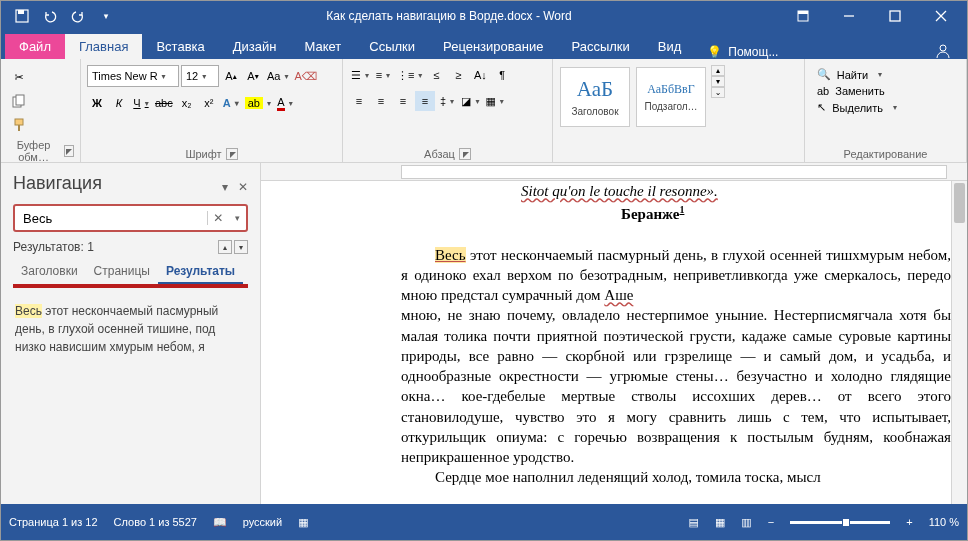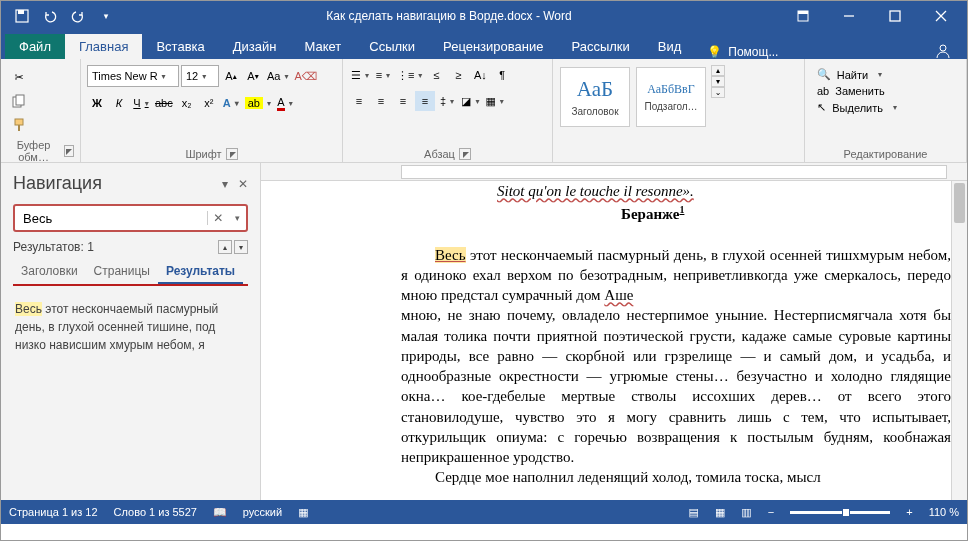--- a/index.html
+++ b/index.html
@@ -8,21 +8,21 @@
   .titlebar { height: 30px; background: #2b579a; color: #fff; display: flex; align-items: center; padding: 0 4px; }
   .titlebar .qat { display: flex; gap: 6px; align-items: center; padding-left: 6px; }
   .titlebar .qat-item { width: 22px; height: 22px; display: flex; align-items: center; justify-content: center; cursor: pointer; }
   .titlebar .title { flex: 1; text-align: center; font-size: 12px; }
   .titlebar .win-controls { display: flex; gap: 2px; }
   .titlebar .win-btn { width: 44px; height: 28px; display: flex; align-items: center; justify-content: center; cursor: pointer; }
   
   .tabs { height: 28px; background: #2b579a; display: flex; align-items: flex-end; padding: 0 4px; color: #fff; }
   .tab { padding: 5px 14px; font-size: 13px; cursor: pointer; }
   .tab.active { background: #f3f3f3; color: #2b579a; }
-  .tab.file { background: #0f766e; }
+  .tab.file { background: #ec4899; }
   .tab-spacer { flex: 1; }
   .help { display: flex; align-items: center; padding: 0 12px; gap: 6px; }
   
   .ribbon { height: 104px; background: #f3f3f3; border-bottom: 1px solid #d4d4d4; display: flex; }
   .rgroup { border-right: 1px solid #d4d4d4; padding: 2px 6px 0; display: flex; flex-direction: column; }
   .rgroup-body { flex: 1; display: flex; gap: 4px; align-items: flex-start; padding-top: 4px; }
   .rgroup-label { text-align: center; font-size: 11px; color: #666; padding: 2px 0; display: flex; justify-content: center; align-items: center; gap: 4px; }
   .rlauncher { width: 12px; height: 12px; border: 1px solid #ababab; position: relative; cursor: pointer; }
   .rlauncher::after { content: ""; position: absolute; right: 1px; bottom: 1px; width: 0; height: 0; border: 3px solid transparent; border-top-color: #666; border-left-color: #666; }
   
@@ -42,53 +42,53 @@
   .style-name { font-size: 10px; color: #444; margin-top: 4px; }
   .style-gallery-ctrl { width: 14px; display: flex; flex-direction: column; }
   .style-gallery-ctrl div { flex: 1; border: 1px solid #ccc; display: flex; align-items: center; justify-content: center; font-size: 8px; cursor: pointer; }
   
   .edit-list { display: flex; flex-direction: column; gap: 2px; padding: 2px 4px; font-size: 11px; }
   .edit-item { display: flex; align-items: center; gap: 6px; cursor: pointer; padding: 1px 2px; }
   
   .workspace { display: flex; height: 355px; }
   
   .navpane { width: 260px; background: #f3f3f3; border-right: 1px solid #d4d4d4; padding: 10px 12px; display: flex; flex-direction: column; }
-  .nav-header { display: flex; align-items: center; justify-content: space-between; margin-bottom: 10px; }
+  .nav-header { display: flex; align-items: flex-end; justify-content: space-between; margin-bottom: 10px; }
   .nav-title { font-size: 18px; color: #444; }
   .nav-ctrls { display: flex; gap: 10px; color: #666; }
   .nav-search-wrap { border: 2px solid #c0504d; border-radius: 3px; display: flex; align-items: center; background: #fff; height: 28px; margin-bottom: 8px; }
   .nav-search { flex: 1; border: none; outline: none; padding: 0 8px; font-size: 13px; }
   .nav-search-clear { width: 22px; text-align: center; cursor: pointer; color: #666; border-left: 1px solid #ccc; }
   .nav-search-dd { width: 18px; text-align: center; cursor: pointer; color: #666; font-size: 9px; }
   .nav-results-row { display: flex; align-items: center; justify-content: space-between; font-size: 12px; color: #444; margin-bottom: 6px; }
   .nav-arrows { display: flex; gap: 2px; }
   .nav-arrow { width: 14px; height: 14px; border: 1px solid #aaa; display: flex; align-items: center; justify-content: center; font-size: 8px; cursor: pointer; }
-  .nav-tabs { display: flex; border-bottom: 2px solid #b91c1c; margin-bottom: 10px; }
+  .nav-tabs { display: flex; border-bottom: 4px solid #b91c1c; margin-bottom: 10px; }
   .nav-tab { padding: 4px 8px; font-size: 12px; color: #666; cursor: pointer; }
   .nav-tab.active { color: #2b579a; font-weight: 600; border-bottom: 2px solid #2b579a; }
   .nav-result { font-size: 12px; color: #444; line-height: 1.5; padding: 4px 2px; }
   .nav-result .hl { background: #fff2a8; }
   
   .docarea { flex: 1; position: relative; background: #fff; overflow: hidden; }
   .ruler { height: 18px; background: #f3f3f3; border-bottom: 1px solid #d4d4d4; position: relative; }
   .ruler-white { position: absolute; left: 140px; right: 20px; top: 2px; height: 14px; background: #fff; border: 1px solid #ccc; }
   .doc-scroll { position: absolute; top: 18px; left: 0; right: 16px; bottom: 0; overflow: hidden; }
   .vscroll { position: absolute; top: 18px; right: 0; width: 16px; bottom: 0; background: #f3f3f3; border-left: 1px solid #d4d4d4; }
   .vscroll-thumb { position: absolute; top: 2px; left: 2px; right: 2px; height: 40px; background: #c2c2c2; border-radius: 2px; }
   .page { margin-left: 140px; font-family: "Times New Roman", serif; font-size: 15px; color: #000; line-height: 1.35; }
-  .epigraph { text-align: left; margin-left: 96px; font-style: italic; }
+  .epigraph { text-align: left; margin-left: 120px; font-style: italic; }
   .epigraph-line { text-decoration: underline; text-decoration-color: #c0504d; text-decoration-style: wavy; }
   .author { font-weight: bold; font-style: normal; margin-top: 2px; margin-left: 220px; }
   .sup { font-size: 10px; vertical-align: super; text-decoration: underline; }
   .bodytext { margin-top: 20px; text-align: justify; }
   .indent { display: inline-block; width: 34px; }
   .found { background: #ffe79e; text-decoration: underline; text-decoration-color: #c0504d; }
   .under-red { text-decoration: underline; text-decoration-color: #c0504d; text-decoration-style: wavy; }
   
-  .statusbar { height: 24px; background: #2b579a; color: #fff; display: flex; align-items: center; font-size: 11px; padding: 0 8px; gap: 16px; position: absolute; bottom: 16px; left: 0; right: 0; }
+  .statusbar { height: 36px; background: #2b579a; color: #fff; display: flex; align-items: center; font-size: 11px; padding: 0 8px; gap: 16px; position: absolute; bottom: 0; left: 0; right: 0; }
   .statusbar .sep { flex: 1; }
   .status-item { display: flex; align-items: center; gap: 4px; cursor: pointer; }
   .zoom-slider { width: 100px; height: 3px; background: #fff; position: relative; }
   .zoom-thumb { position: absolute; top: -3px; left: 52px; width: 8px; height: 9px; background: #fff; border: 1px solid #2b579a; }
 </style>
 </head>
 <body>
 
 <div class="titlebar">
   <div class="qat">

